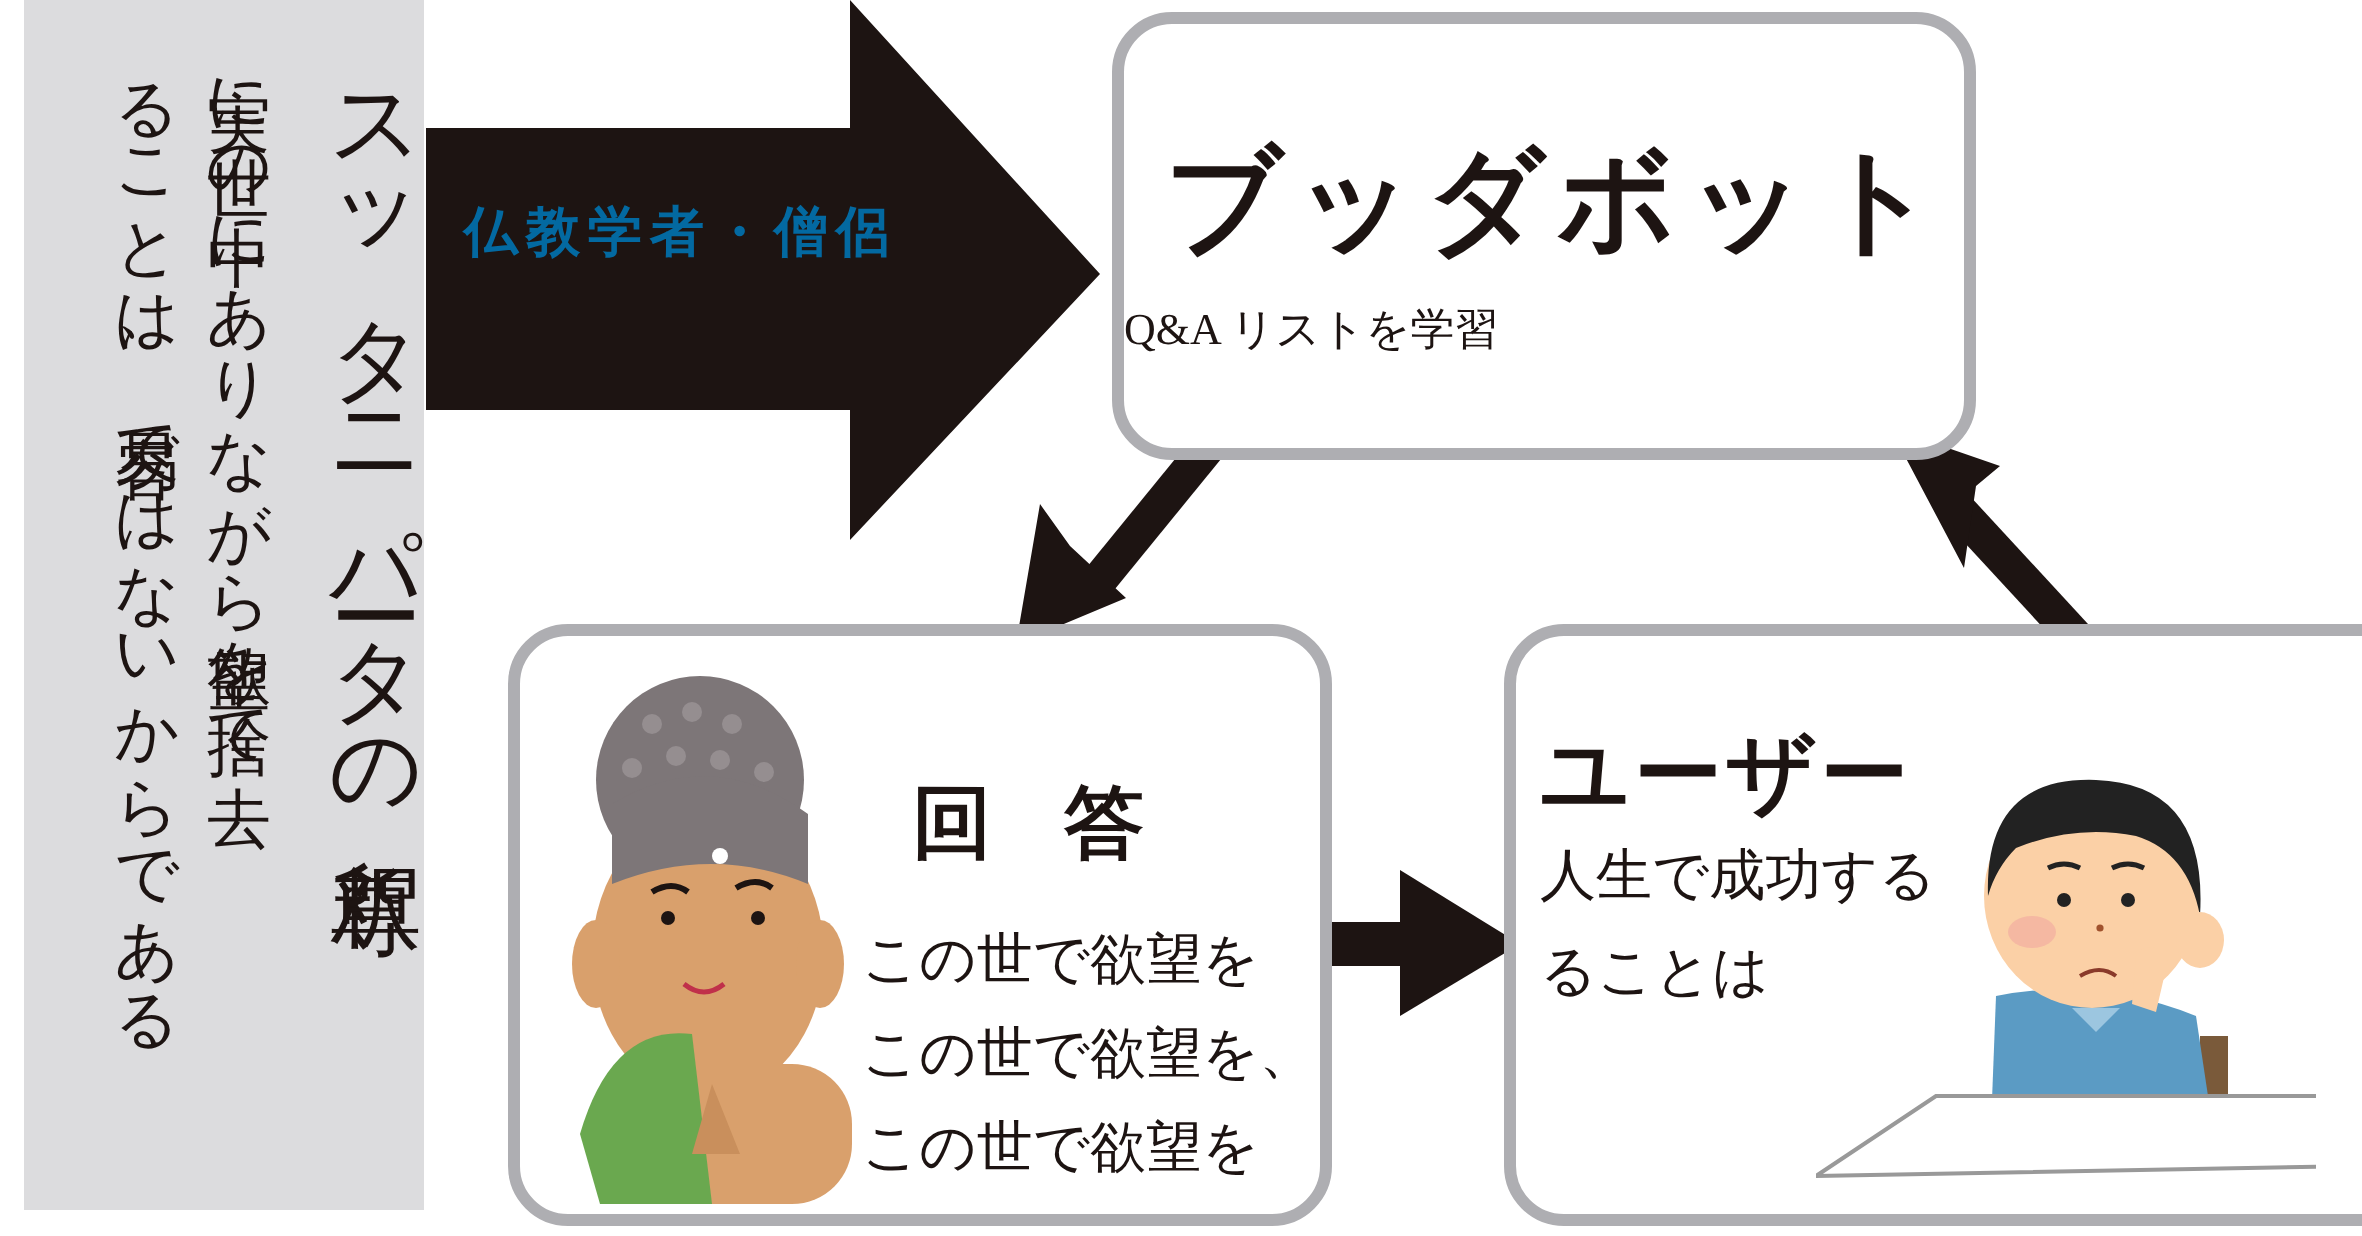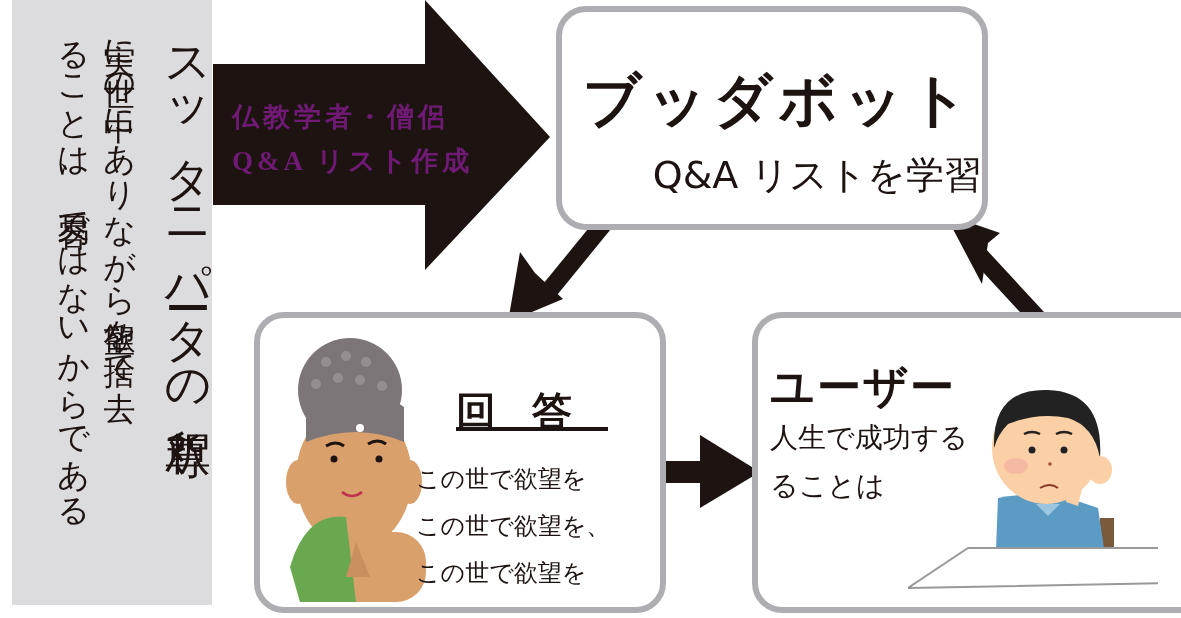--- a/index.html
+++ b/index.html
@@ -4,29 +4,29 @@
 <style>
   html, body { margin:0; padding:0; }
   body { width:1181px; height:618px; background:#ffffff; position:relative; overflow:hidden;
          font-family:"DejaVu Sans", "Liberation Sans", sans-serif; color:#1d1412; }
   .sidebar { position:absolute; left:12px; top:0; width:200px; height:605px; background:#dcdcde; }
   .vcol { position:absolute; top:18px; writing-mode:vertical-rl; text-orientation:upright; white-space:nowrap; color:#1d1412; }
   .v-title { left:146px; font-size:46px; letter-spacing:1px; }
   .v-q1 { left:86px; font-size:32px; letter-spacing:-1px; }
   .v-q2 { left:40px; font-size:32px; letter-spacing:-1px; }
   svg.arrows { position:absolute; left:0; top:0; }
-  .arrow-label { position:absolute; left:232px; top:95px; color:#701a75; font-weight:bold; font-size:27px; line-height:44px; letter-spacing:4px;font-family:Liberation Serif, serif; }
+  .arrow-label { position:absolute; left:232px; top:95px; color:#0369a1; font-weight:bold; font-size:27px; line-height:44px; letter-spacing:4px; }
   .box { position:absolute; border:6px solid #aeaeb2; border-radius:30px; background:#fff; box-sizing:border-box; }
   .bot-box { left:556px; top:6px; width:432px; height:224px; }
   .ans-box { left:254px; top:312px; width:412px; height:301px; }
   .user-box { left:752px; top:312px; width:466px; height:301px; }
   .bot-title { position:absolute; left:0; right:0; top:50px; text-align:center; font-size:58px; font-weight:bold; letter-spacing:6px;padding-left:13px; }
-  .bot-sub { position:absolute; left:0; right:0; top:138px; text-align:right; font-size:38px; }
-  .ans-title { position:absolute; left:196px; top:66px; font-size:40px; font-weight:bold; letter-spacing:36px;text-decoration:underline; }
-  .ans-text { position:absolute; left:156px; top:138px; font-size:24px; line-height:47px; }
+  .bot-sub { position:absolute; left:0; right:0; top:138px; text-align:left; font-size:22px;font-family:Liberation Serif, serif; }
+  .ans-title { position:absolute; left:196px; top:66px; font-size:40px; font-weight:bold; letter-spacing:36px; }
+  .ans-text { position:absolute; left:171px; top:138px; font-size:28px; line-height:47px; }
   .user-title { position:absolute; left:12px; top:40px; font-size:44px; font-weight:bold; letter-spacing:2px; }
   .user-text { position:absolute; left:12px; top:96px; font-size:28px; line-height:48px; }
   .illus { position:absolute; }
 </style>
 </head>
 <body>
 
 <div class="sidebar">
   <div class="vcol v-title">スッタニパータの釈尊</div>
   <div class="vcol v-q1">実に世の中にありながら欲望を捨て去</div>
@@ -48,21 +48,20 @@
   </g>
 
   <g fill="#1d1412">
     <rect x="657" y="461" width="50" height="22"></rect>
     <polygon points="700,435 760,472 700,508"></polygon>
   </g>
 </svg>
 
 <div class="arrow-label">
   <div>仏教学者・僧侶</div>
-  <div>Q&amp;A リスト作成</div>
 </div>
 
 <div class="box bot-box">
   <div class="bot-title">ブッダボット</div>
   <div class="bot-sub">Q&amp;A リストを学習</div>
 </div>
 
 <div class="box ans-box">
   <svg class="illus" style="left:26px;top:14px" width="140" height="270">
     <ellipse cx="64" cy="58" rx="52" ry="52" fill="#7d7678"></ellipse>

